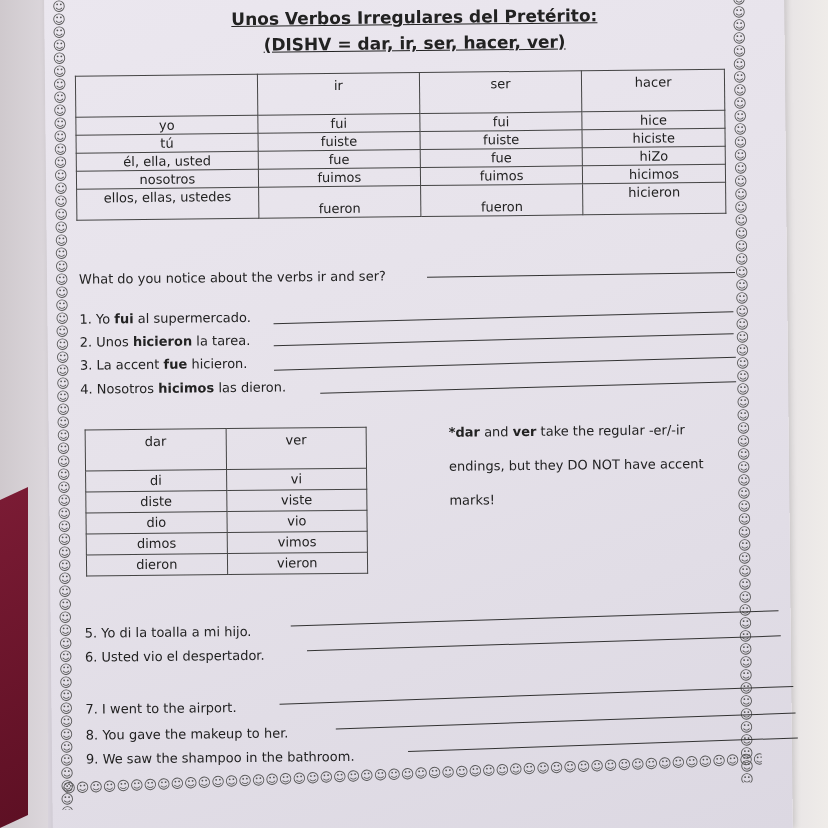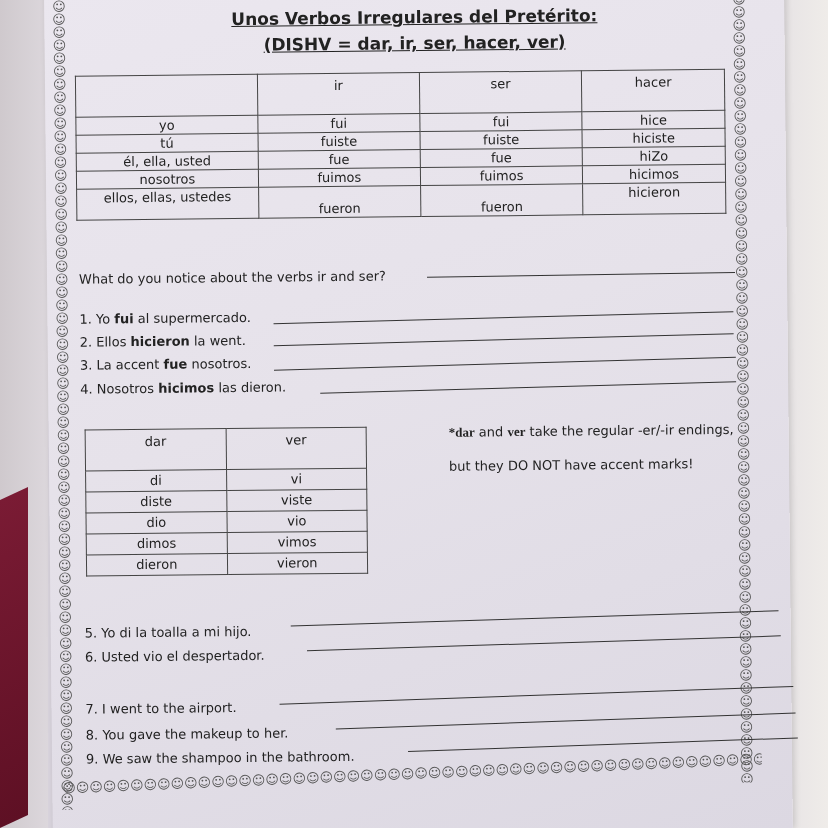--- a/index.html
+++ b/index.html
@@ -63,21 +63,21 @@
   .t2 td { height: 20px; line-height: 20px; }
 
   .q { position: absolute; font-size: 13px; color: #222; white-space: nowrap; }
   .q b { font-weight: bold; }
   .line { position: absolute; height: 0; border-top: 1.5px solid #333; }
 
   .note {
     position: absolute; left: 400px; top: 430px; width: 290px;
     font-size: 13px; color: #222; line-height: 34px;
   }
-  .note b { font-weight: bold; font-family: Liberation Serif, serif; }
+  .note b { font-weight: bold; }
 </style>
 </head>
 <body>
 
 <div class="desk-left"></div>
 <div class="desk-maroon"></div>
 <div class="desk-right"></div>
 
 <div class="sheet">
 
@@ -137,27 +137,27 @@
   <div class="line" style="left:380px; top:290px; width:308px; transform:rotate(-0.3deg);"></div>
 
   <div class="q" style="left:32px; top:322px;">
     <span>1.</span>
     <span>Yo </span><b>fui</b><span> al supermercado.</span>
   </div>
   <div class="line" style="left:226px; top:332px; width:460px; transform:rotate(-0.9deg);"></div>
 
   <div class="q" style="left:32px; top:345px;">
     <span>2.</span>
-    <span>Ellos </span><b>hicieron</b><span> la went.</span>
+    <span>Unos </span><b>hicieron</b><span> la tarea.</span>
   </div>
   <div class="line" style="left:226px; top:354px; width:460px; transform:rotate(-0.9deg);"></div>
 
   <div class="q" style="left:32px; top:368px;">
     <span>3.</span>
-    <span>La accent </span><b>fue</b><span> nosotros.</span>
+    <span>La accent </span><b>fue</b><span> hicieron.</span>
   </div>
   <div class="line" style="left:226px; top:378px; width:462px; transform:rotate(-1deg);"></div>
 
   <div class="q" style="left:32px; top:392px;">
     <span>4.</span>
     <span>Nosotros </span><b>hicimos</b><span> las dieron.</span>
   </div>
   <div class="line" style="left:272px; top:402px; width:416px; transform:rotate(-1deg);"></div>
 
   <table class="conj t2">

